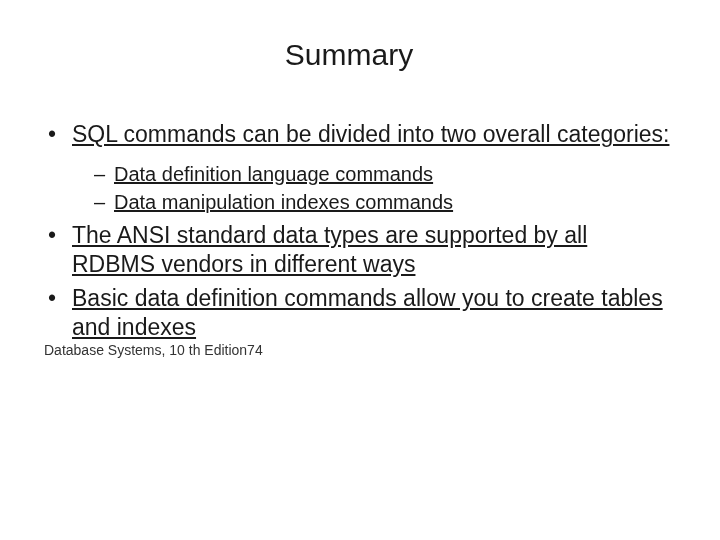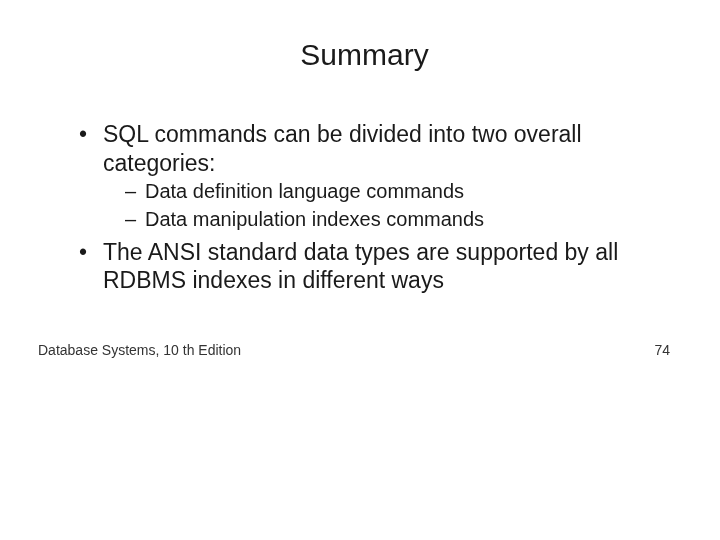--- a/index.html
+++ b/index.html
@@ -6,78 +6,79 @@
   html, body { width: 720px; height: 540px; }
   body {
     background: #ffffff;
     font-family: Arial, Helvetica, sans-serif;
     color: #1a1a1a;
     position: relative;
   }
   .slide {
     width: 720px;
     height: 396px;
-    padding: 30px 50px 0 59px;
+    padding: 30px 50px 0 28px;
     position: relative;
   }
   .title {
     font-size: 30px;
     font-weight: 400;
     text-align: center;
     margin-top: 8px;
     margin-bottom: 48px;
   }
   .content {
     padding-left: 20px;
   }
   ul.level1 {
     list-style: none;
     font-size: 23px;
     line-height: 1.25;
+    text-decoration: underline;
   }
   ul.level1 > li {
     position: relative;
     padding-left: 24px;
     margin-bottom: 6px;
   }
   ul.level1 > li::before {
     content: "•";
     position: absolute;
     left: 0;
     top: 0;
     font-size: 23px;
   }
   ul.level2 {
     list-style: none;
     font-size: 20px;
-    margin-top: 0;
+    margin-top: 12px;
     margin-bottom: 4px;
     padding-left: 22px;
     line-height: 1.3;
   }
   ul.level2 > li {
     position: relative;
     padding-left: 20px;
     margin-bottom: 2px;
   }
   ul.level2 > li::before {
     content: "–";
     position: absolute;
     left: 0;
     top: 0;
   }
   .footer {
     position: absolute;
     bottom: 38px;
-    left: 38px;
+    left: 44px;
     right: 50px;
     font-size: 14px;
     color: #333;
     display: flex;
-    justify-content: space-between;
+    justify-content: flex-start;
   }
 </style>
 </head>
 <body>
 
 <div class="slide">
 
   <div class="title">Summary</div>
 
   <div class="content">
@@ -87,21 +88,24 @@
         <ul class="level2">
           <li>
             <span>Data definition language commands</span>
           </li>
           <li>
             <span>Data manipulation indexes commands</span>
           </li>
         </ul>
       </li>
       <li>
-        <span>The ANSI standard data types are supported by all RDBMS indexes in different ways</span>
+        <span>The ANSI standard data types are supported by all RDBMS vendors in different ways</span>
+      </li>
+      <li>
+        <span>Basic data definition commands allow you to create tables and indexes</span>
       </li>
     </ul>
   </div>
 
   <div class="footer">
     <span>Database Systems, 10 th Edition</span>
     <span>74</span>
   </div>
 
 </div>

